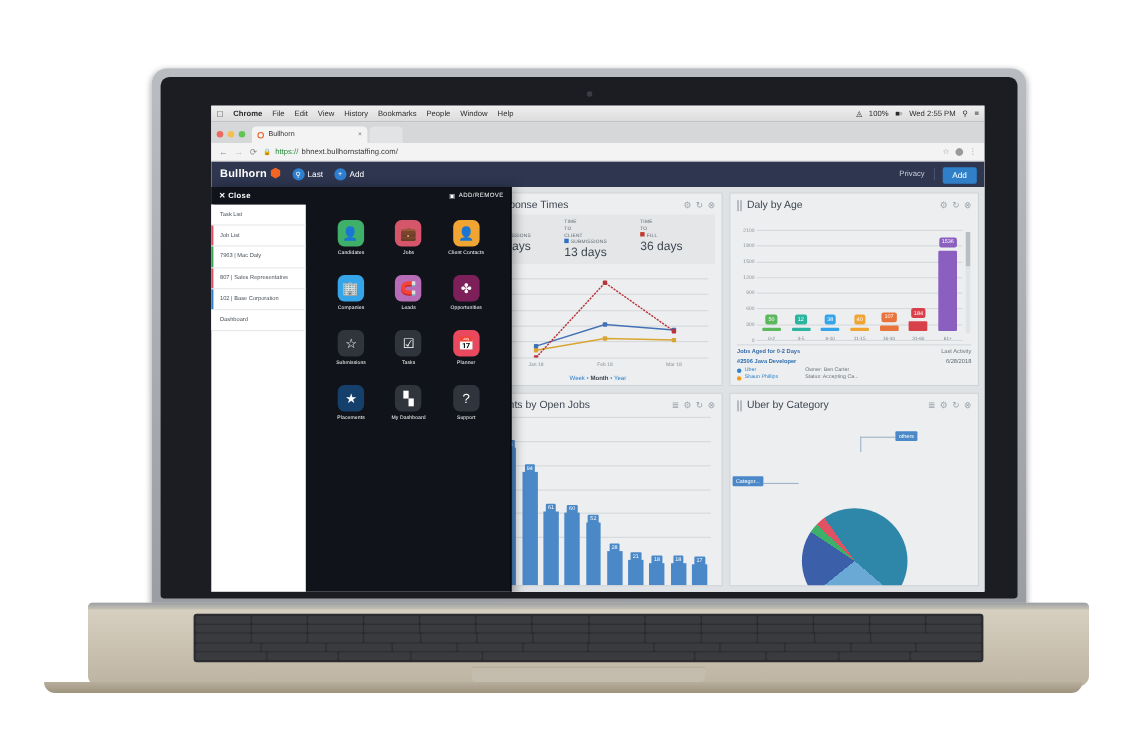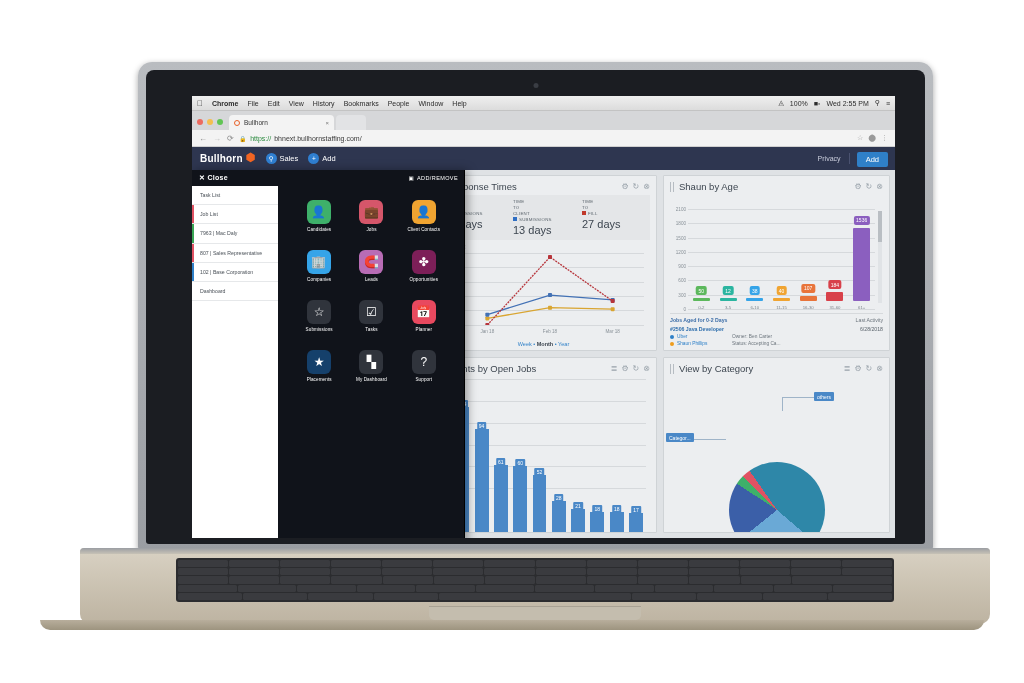--- a/index.html
+++ b/index.html
@@ -313,21 +313,21 @@
 
         <div class="app">
 
           <div class="topnav">
             <span class="brand">
               <span>Bullhorn</span>
               <span class="bull">⬢</span>
             </span>
             <span class="navbtn">
               <span class="circ">⚲</span>
-              <span>Sales</span>
+              <span>Last</span>
             </span>
             <span class="navbtn">
               <span class="circ">+</span>
               <span>Add</span>
             </span>
             <span class="sp"></span>
             <span class="topright">
               <span>Privacy</span>
               <span class="divider-v"></span>
               <span class="navbtn">
@@ -383,21 +383,21 @@
                     <span class="sw" style="background:#2f6fc4"></span><span>SUBMISSIONS</span>
                   </div>
                   <div class="rt-val">13 days</div>
                 </div>
                 <div class="rt-col">
                   <div class="rt-lbl">
                     <span>TIME</span><br>
                     <span>TO</span><br>
                     <span class="sw" style="background:#c0392b"></span><span>FILL</span>
                   </div>
-                  <div class="rt-val">27 days</div>
+                  <div class="rt-val">36 days</div>
                 </div>
               </div>
 
               <div class="historic">HISTORIC</div>
               <div class="linechart" id="lineChart">
                 <div class="axis-y" id="lineY">
                     <div class="ytick" style="top: 74px;">0 d</div>
                     <div class="ytick" style="top: 59.6px;">5 d</div>
                     <div class="ytick" style="top: 45.2px;">10 d</div>
                     <div class="ytick" style="top: 30.8px;">15 d</div>
@@ -435,21 +435,21 @@
                 <span> • </span>
                 <b>Month</b>
                 <span> • </span>
                 <span>Year</span>
               </div>
             </div>
 
             <div class="widget">
               <div class="w-head">
                 <span class="grip"></span>
-                <span class="w-title">Shaun by Age</span>
+                <span class="w-title">Daly by Age</span>
                 <span class="w-tools">
                   <span>⚙</span>
                   <span>↻</span>
                   <span>⊗</span>
                 </span>
               </div>
               <div class="bars" id="ageBars">
                 <div class="scrollbar">
                   <div class="scrollthumb"></div>
                 </div>
@@ -567,21 +567,21 @@
                   <div class="cbar" style="left: 172.716px; width: 13.896px; height: 19.6714px; background: rgb(74, 136, 199);"></div>
                   <div class="cbarlbl" style="left: 179.664px; bottom: 18.6714px;">18</div>
                   <div class="cbar" style="left: 192.016px; width: 13.896px; height: 18.5786px; background: rgb(74, 136, 199);"></div>
                   <div class="cbarlbl" style="left: 198.964px; bottom: 17.5786px;">17</div>
                 </div>
             </div>
 
             <div class="widget">
               <div class="w-head">
                 <span class="grip"></span>
-                <span class="w-title">View by Category</span>
+                <span class="w-title">Uber by Category</span>
                 <span class="w-tools">
                   <span>≣</span>
                   <span>⚙</span>
                   <span>↻</span>
                   <span>⊗</span>
                 </span>
               </div>
               <div class="piewrap">
                 <div class="pie" id="pieEl" style="background: conic-gradient(from -35deg, rgb(46, 135, 168) 0deg, rgb(46, 135, 168) 165.6deg, rgb(106, 169, 214) 165.6deg, rgb(106, 169, 214) 266.4deg, rgb(59, 95, 168) 266.4deg, rgb(59, 95, 168) 338.4deg, rgb(62, 176, 106) 338.4deg, rgb(62, 176, 106) 349.2deg, rgb(224, 82, 99) 349.2deg, rgb(224, 82, 99) 360deg);"></div>
                 <div class="leader" style="left:118px;top:20px;width:32px;"></div>

